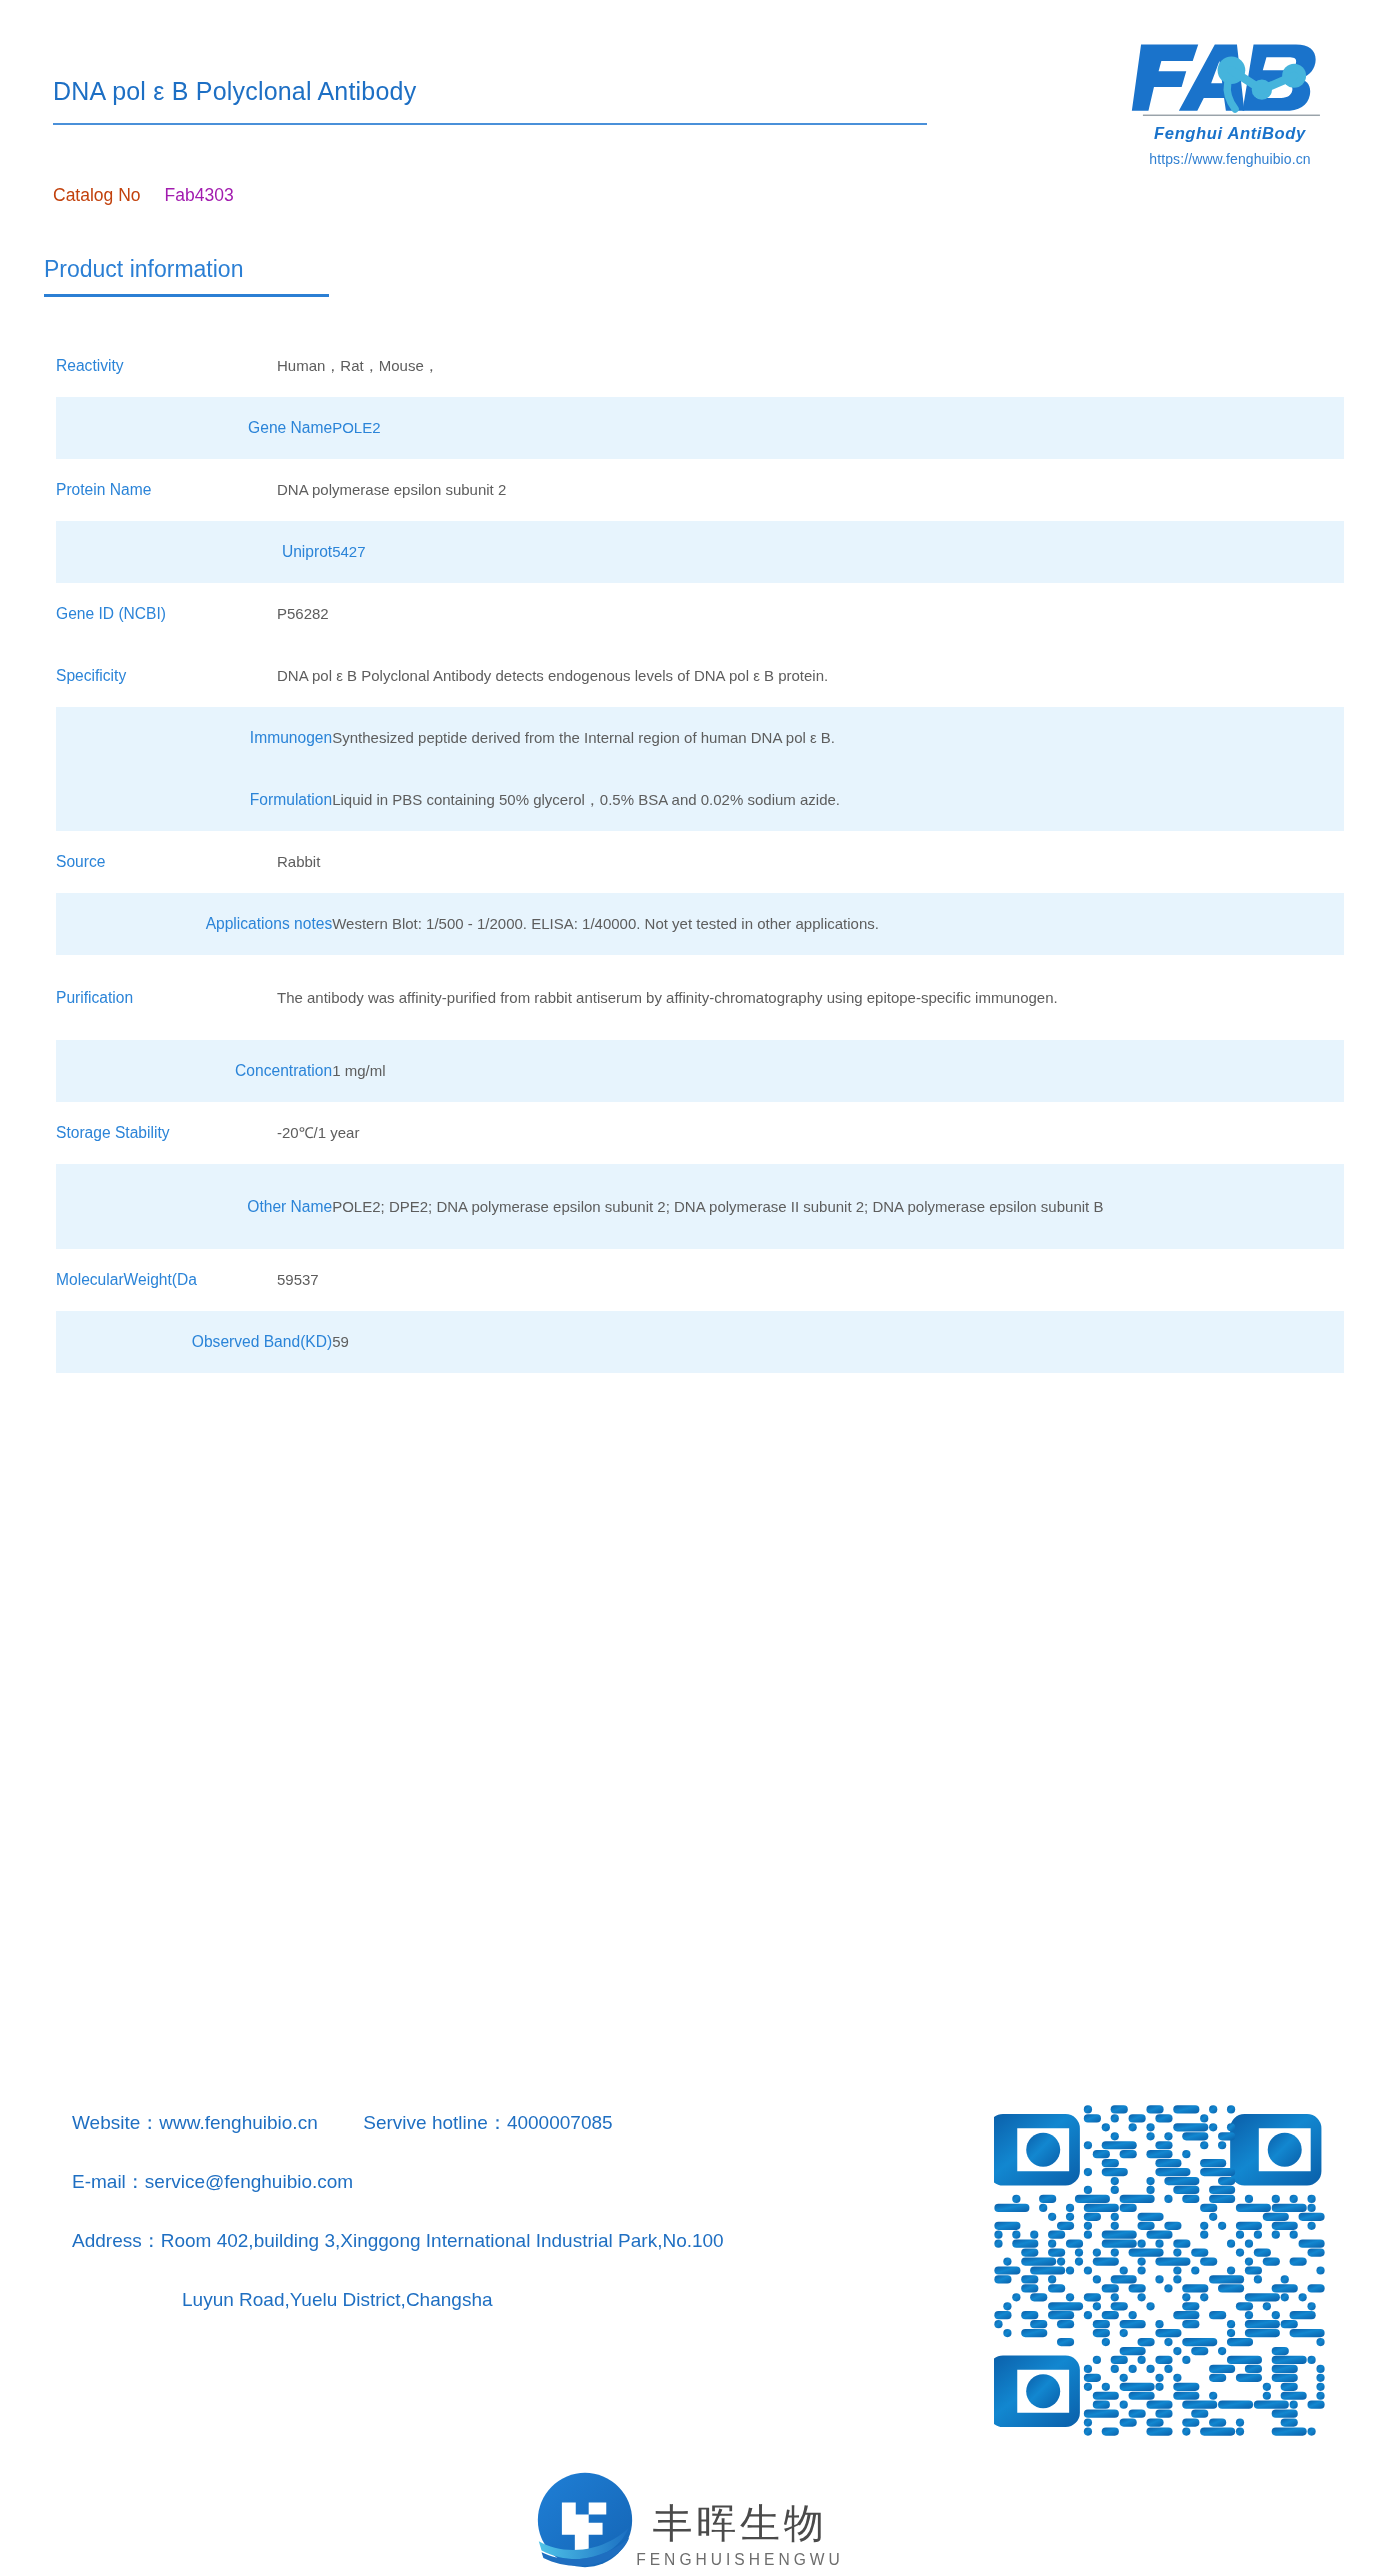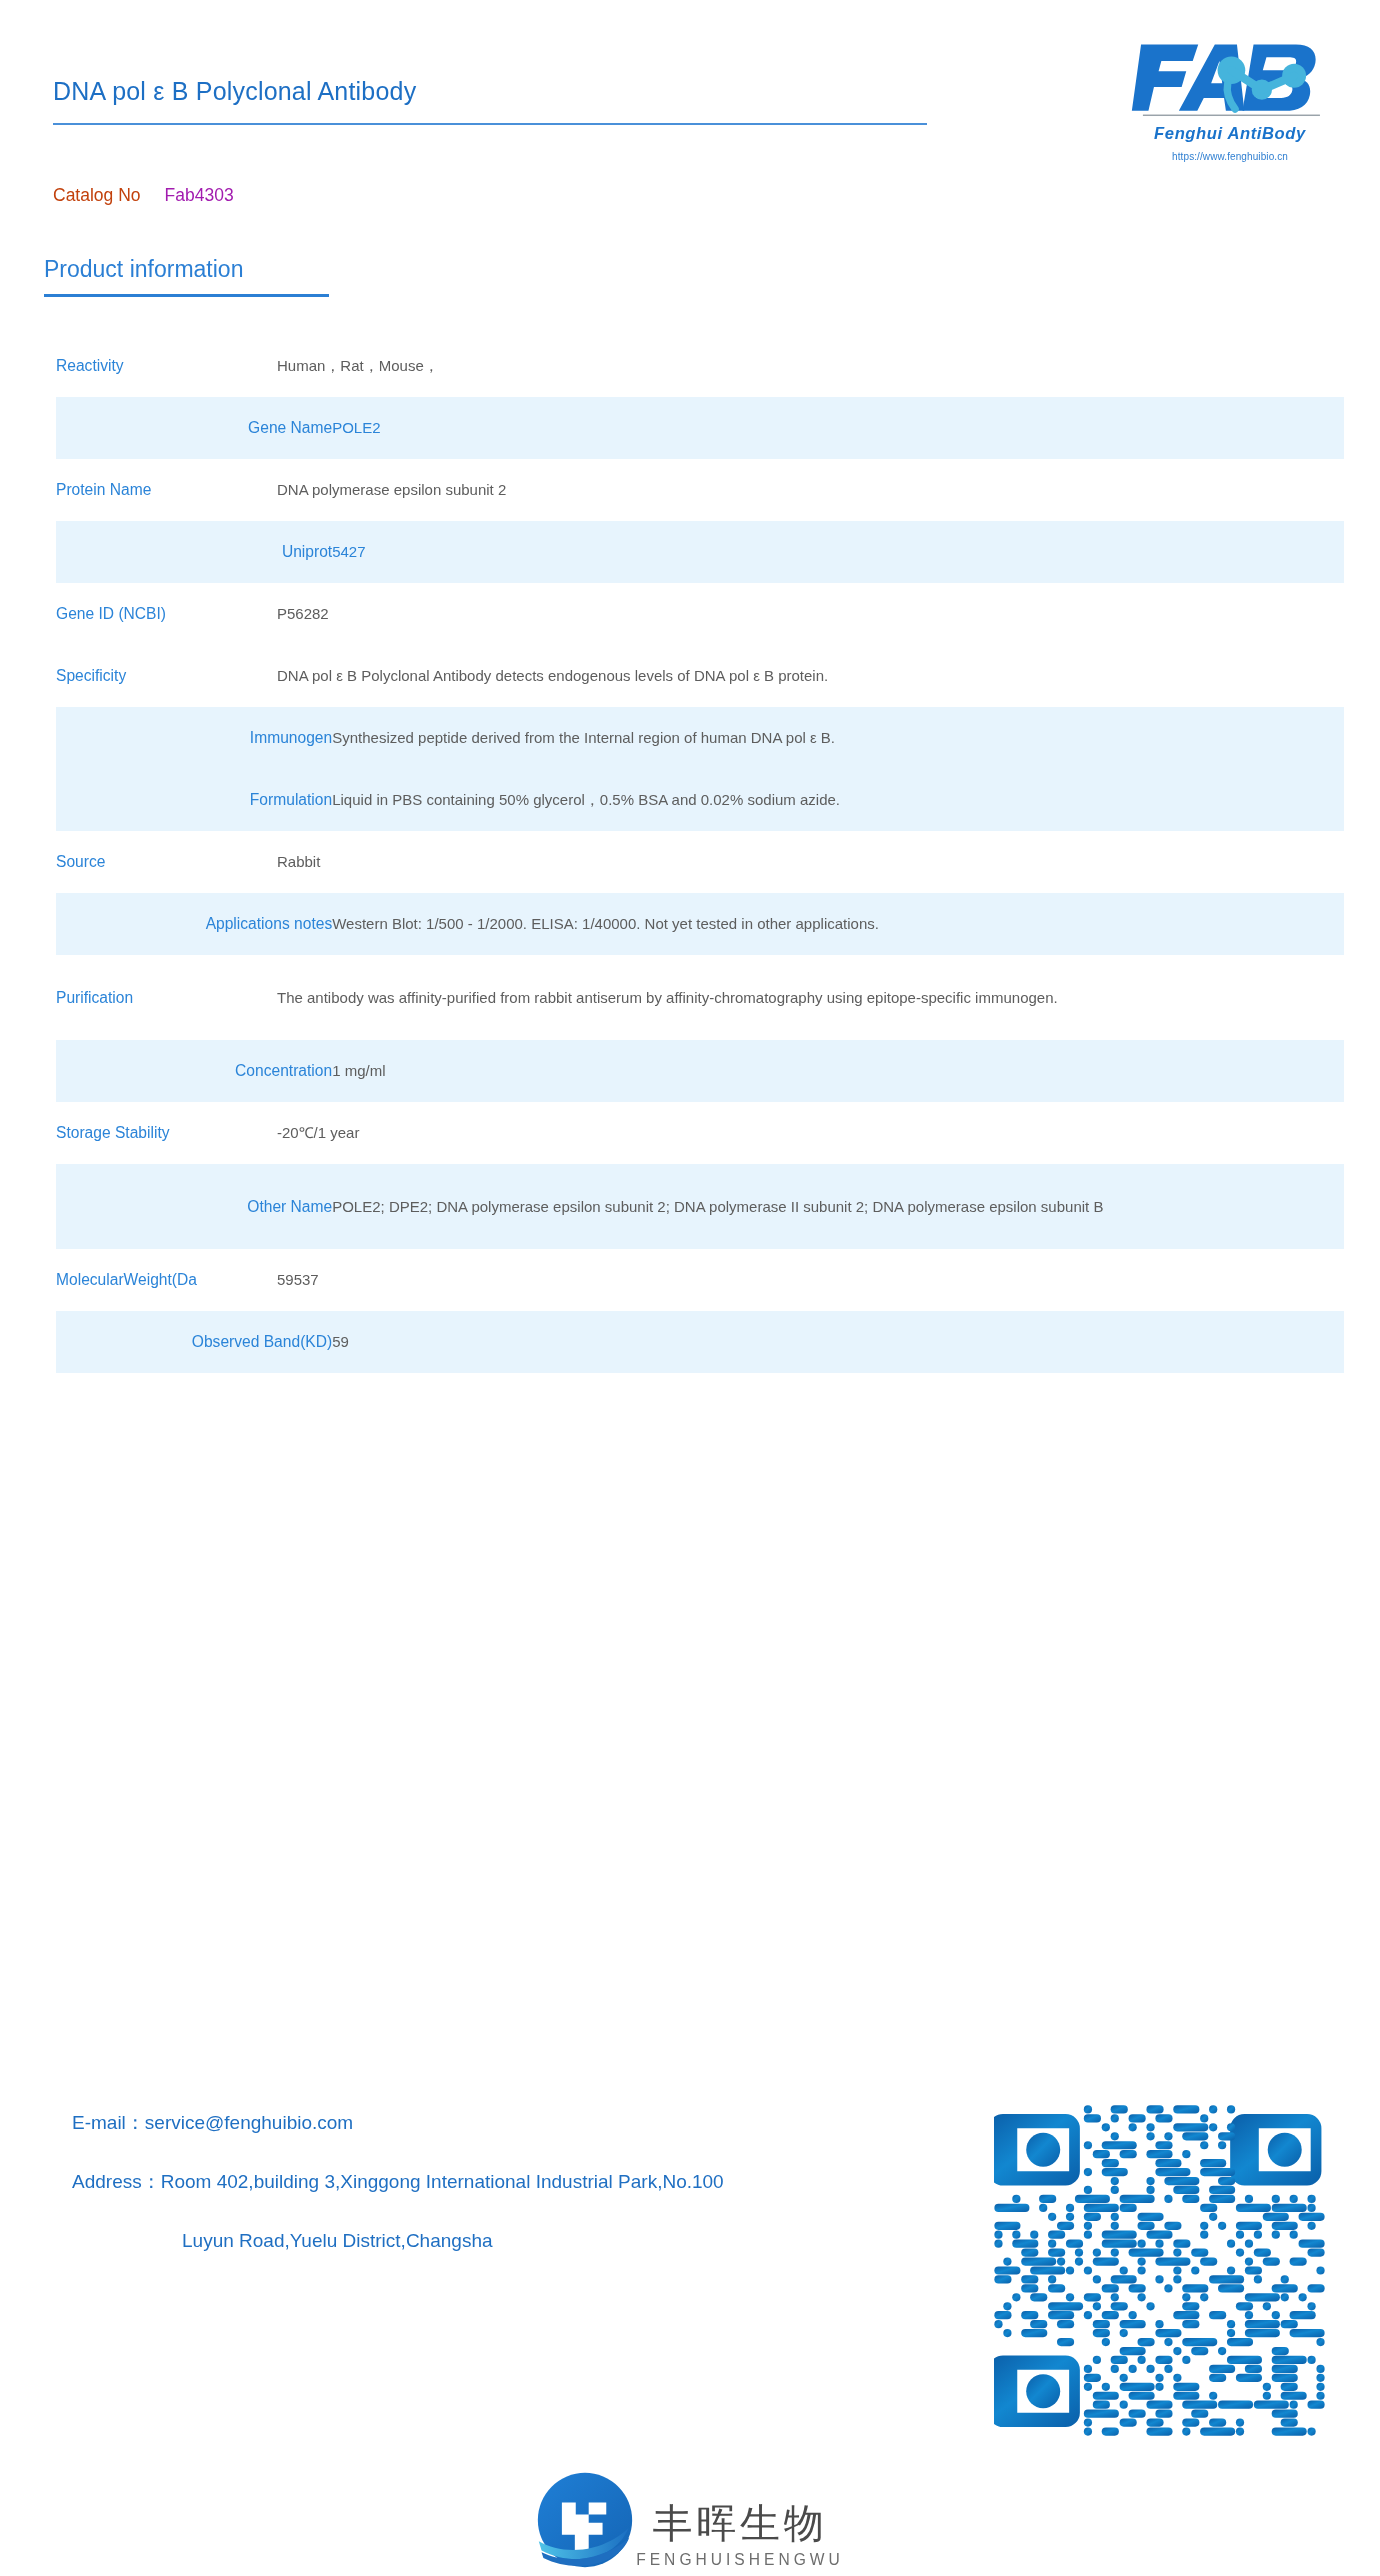--- a/index.html
+++ b/index.html
@@ -32,21 +32,21 @@
   .catalog-label{color:#c2410c;}
   .catalog-value{color:#a21caf;text-align:center;}
 
   
   .brand{
     position:absolute;right:44px;top:13px;
     width:212px;text-align:center;
   }
   .fab-logo{display:block;margin:0 auto;}
   .brand-url{
-    margin-top:7.4px;font-size:10px;color:#2f7fd1;
+    margin-top:7.4px;font-size:14px;color:#2f7fd1;
     letter-spacing:0.1px;
   }
 
   
   .section-head{
     position:absolute;left:44px;top:232px;
     font-size:23px;color:#2b7fd4;font-weight:400;
   }
   .section-rule{
     position:absolute;left:44px;top:270px;width:285px;height:2.8px;
@@ -221,20 +221,25 @@
       </div>
       <div class="row alt">
         <div class="cell-label">Observed Band(KD)</div>
         <div class="cell-value">59</div>
       </div>
     </div>
 
   <div class="footer">
 
     <div class="contact">
+      <div class="line">
+        <span>Website：www.fenghuibio.cn</span>
+        <span class="sp"></span>
+        <span>Servive hotline：4000007085</span>
+      </div>
       <div class="line">E-mail：service@fenghuibio.com</div>
       <div class="line">Address：Room 402,building 3,Xinggong International Industrial Park,No.100</div>
       <div class="line indent">Luyun Road,Yuelu District,Changsha</div>
     </div>
 
     <div class="qr">
       <svg width="331" height="331" viewBox="0 0 37 37" shape-rendering="geometricPrecision">
         <defs>
           <linearGradient id="qg" x1="0" y1="0" x2="1" y2="1">
             <stop offset="0%" stop-color="#0b5ea8"></stop>

